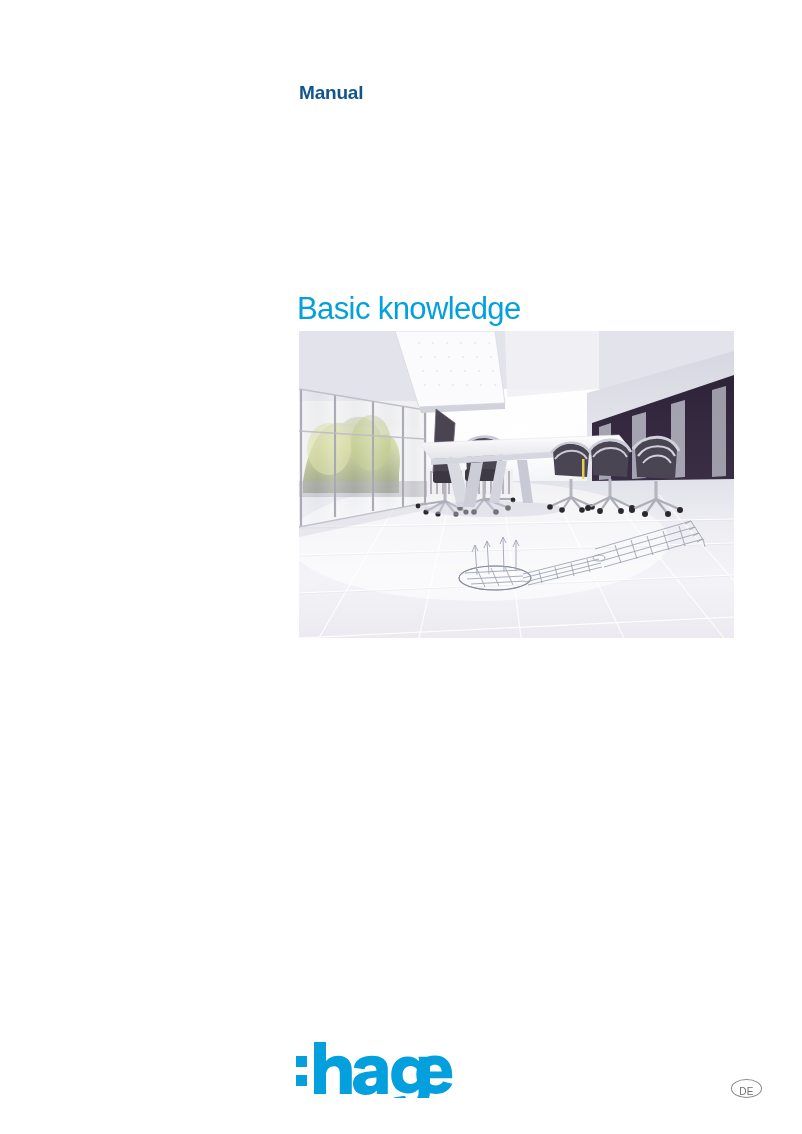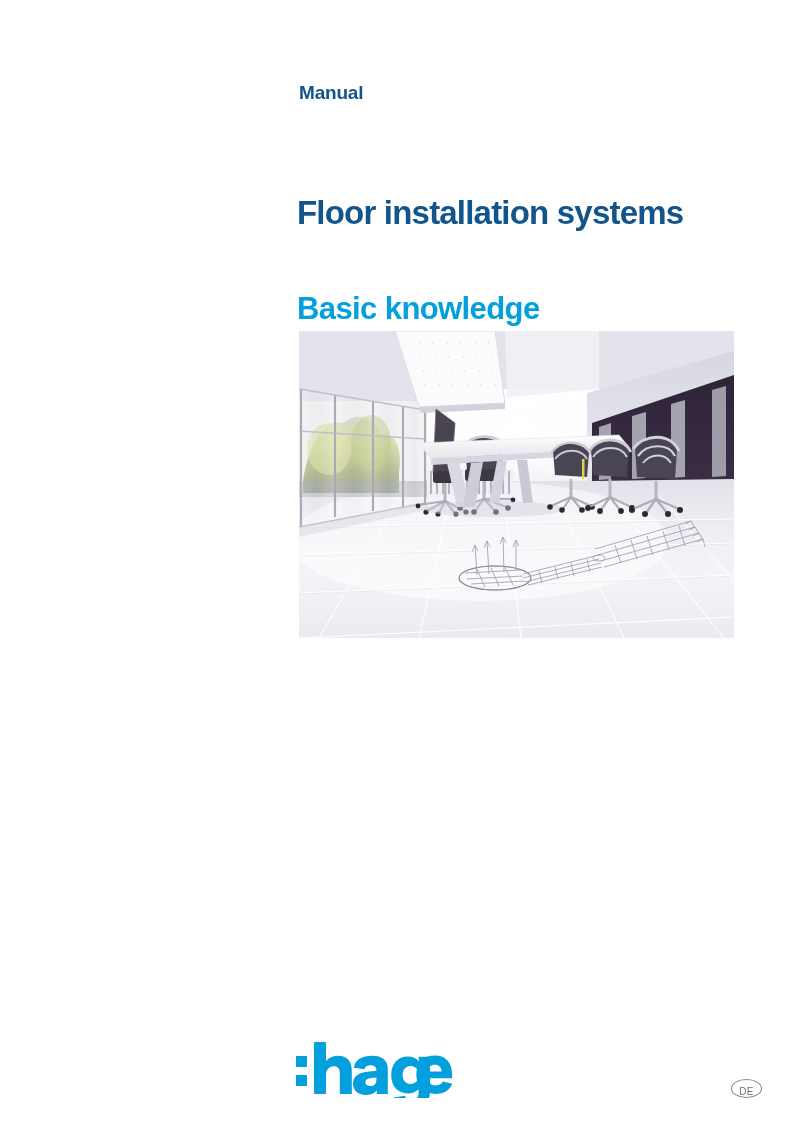--- a/index.html
+++ b/index.html
@@ -45,21 +45,21 @@
     color: #12548C;
     line-height: 1.1;
     white-space: nowrap;
   }
 
   .doc-subtitle {
     position: absolute;
     left: 297px;
     top: 266px;
     font-size: 31px;
-    font-weight: bold;
+    font-weight: normal;
     letter-spacing: -0.6px;
     color: #04A0DD;
     line-height: 1.1;
     white-space: nowrap;
   }
 
   
   .cover-image {
     position: absolute;
     left: 299px;
@@ -102,21 +102,20 @@
     line-height: 1;
   }
 </style>
 </head>
 <body>
 
 <div class="page">
 
   <div class="doc-type">Manual</div>
 
-  <h1 class="doc-title">Floor installation systems</h1>
 
   <h2 class="doc-subtitle">Basic knowledge</h2>
 
   <div class="cover-image">
     <svg width="435" height="307" viewBox="0 0 435 307" xmlns="http://www.w3.org/2000/svg">
       <defs>
         <linearGradient id="gFloor" x1="0" y1="0" x2="0" y2="1">
           <stop offset="0%" stop-color="#e2e2ea"></stop>
           <stop offset="22%" stop-color="#ebebf1"></stop>
           <stop offset="60%" stop-color="#f4f4f8"></stop>

